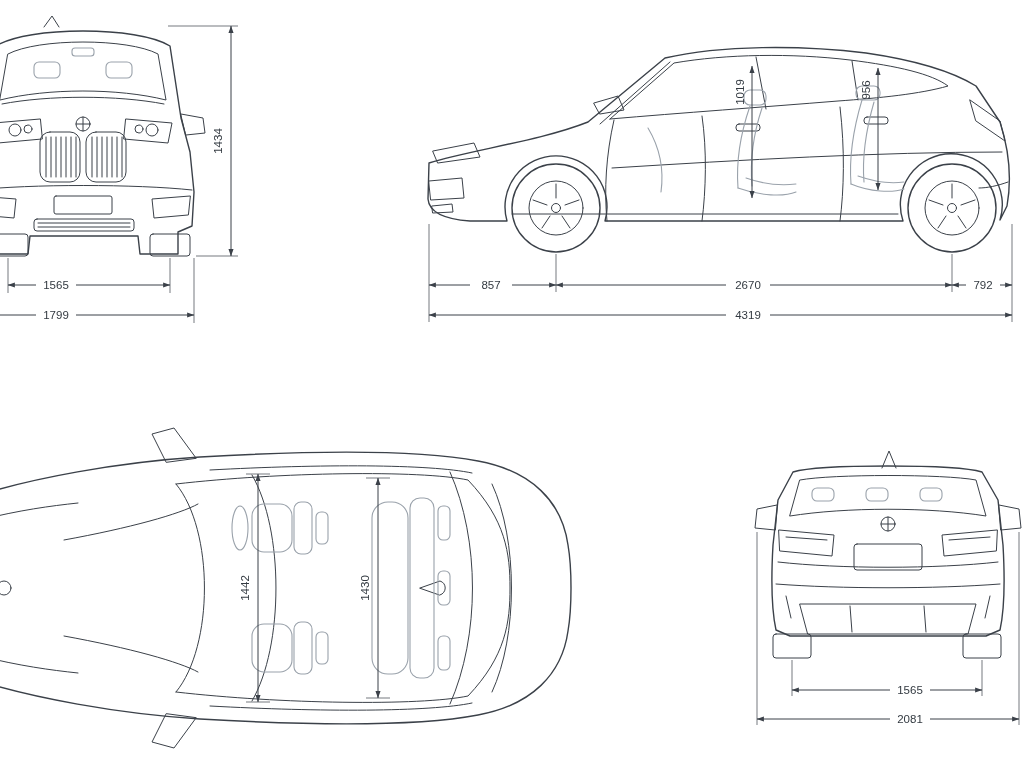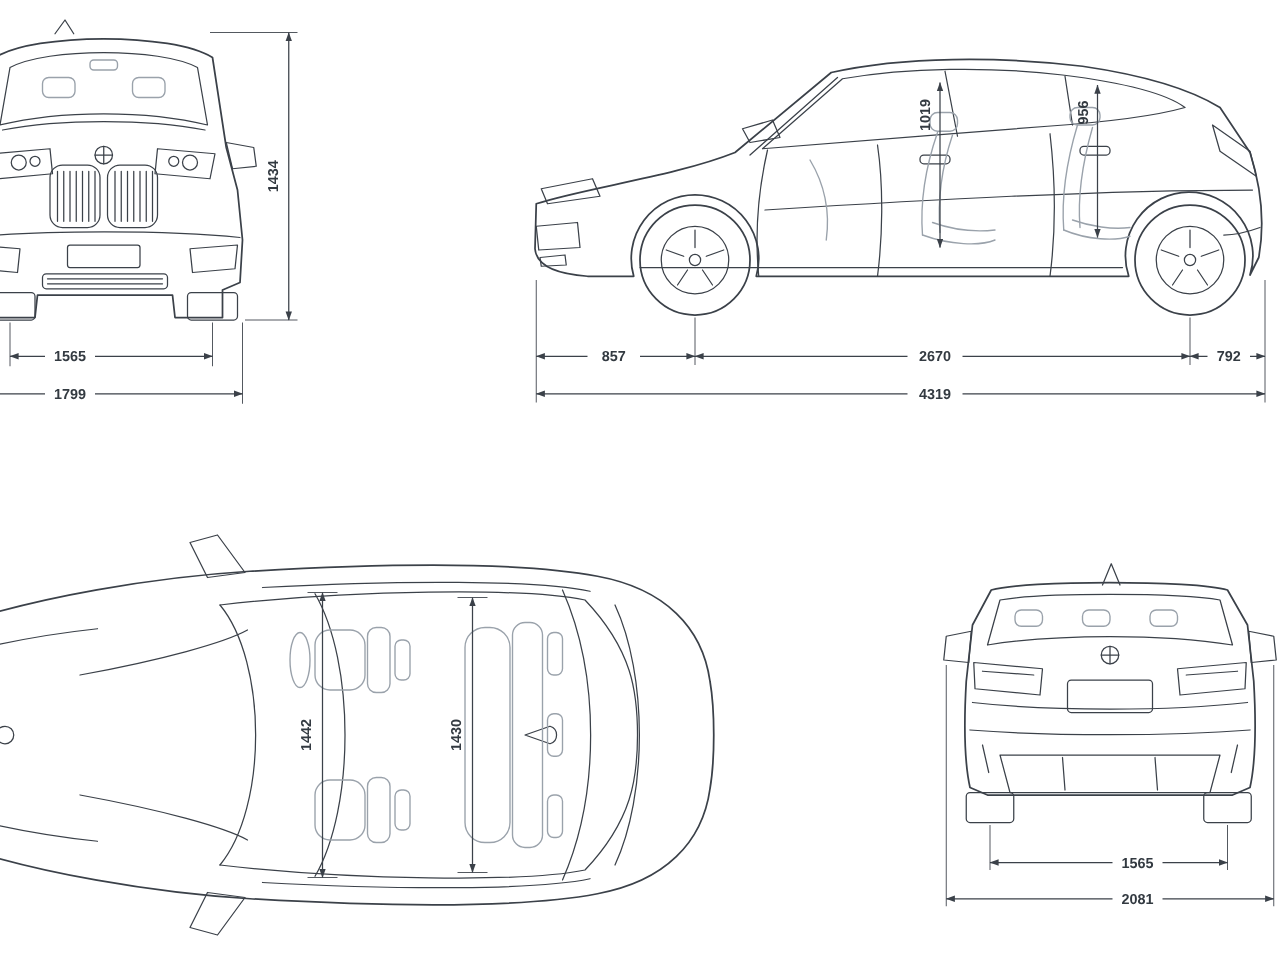--- a/index.html
+++ b/index.html
@@ -1,16 +1,16 @@
 <!DOCTYPE html>
 <html><head>
 <meta charset="utf-8">
 <style>
   html,body { margin:0; padding:0; background:#ffffff; }
-  .stage { position:relative; width:1024px; height:768px; background:#ffffff; overflow:hidden;font-weight:bold; }
+  .stage { position:relative; width:1024px; height:768px; background:#ffffff; overflow:hidden; }
   svg { display:block; }
   .ln  { fill:none; stroke:#3b4149; stroke-width:1; stroke-linecap:round; stroke-linejoin:round; }
   .ln2 { fill:none; stroke:#3b4149; stroke-width:1.4; stroke-linecap:round; stroke-linejoin:round; }
   .gy  { fill:none; stroke:#9aa2ab; stroke-width:1.1; stroke-linecap:round; stroke-linejoin:round; }
   .dim { fill:none; stroke:#3b4149; stroke-width:1; marker-start:url(#arr); marker-end:url(#arr); }
   .ext { fill:none; stroke:#3b4149; stroke-width:0.7; }
   .lbl { font-family:"Liberation Sans", sans-serif; font-size:11.5px; fill:#333a41; }
   .gap { fill:#ffffff; stroke:none; }
 </style>
 </head>

